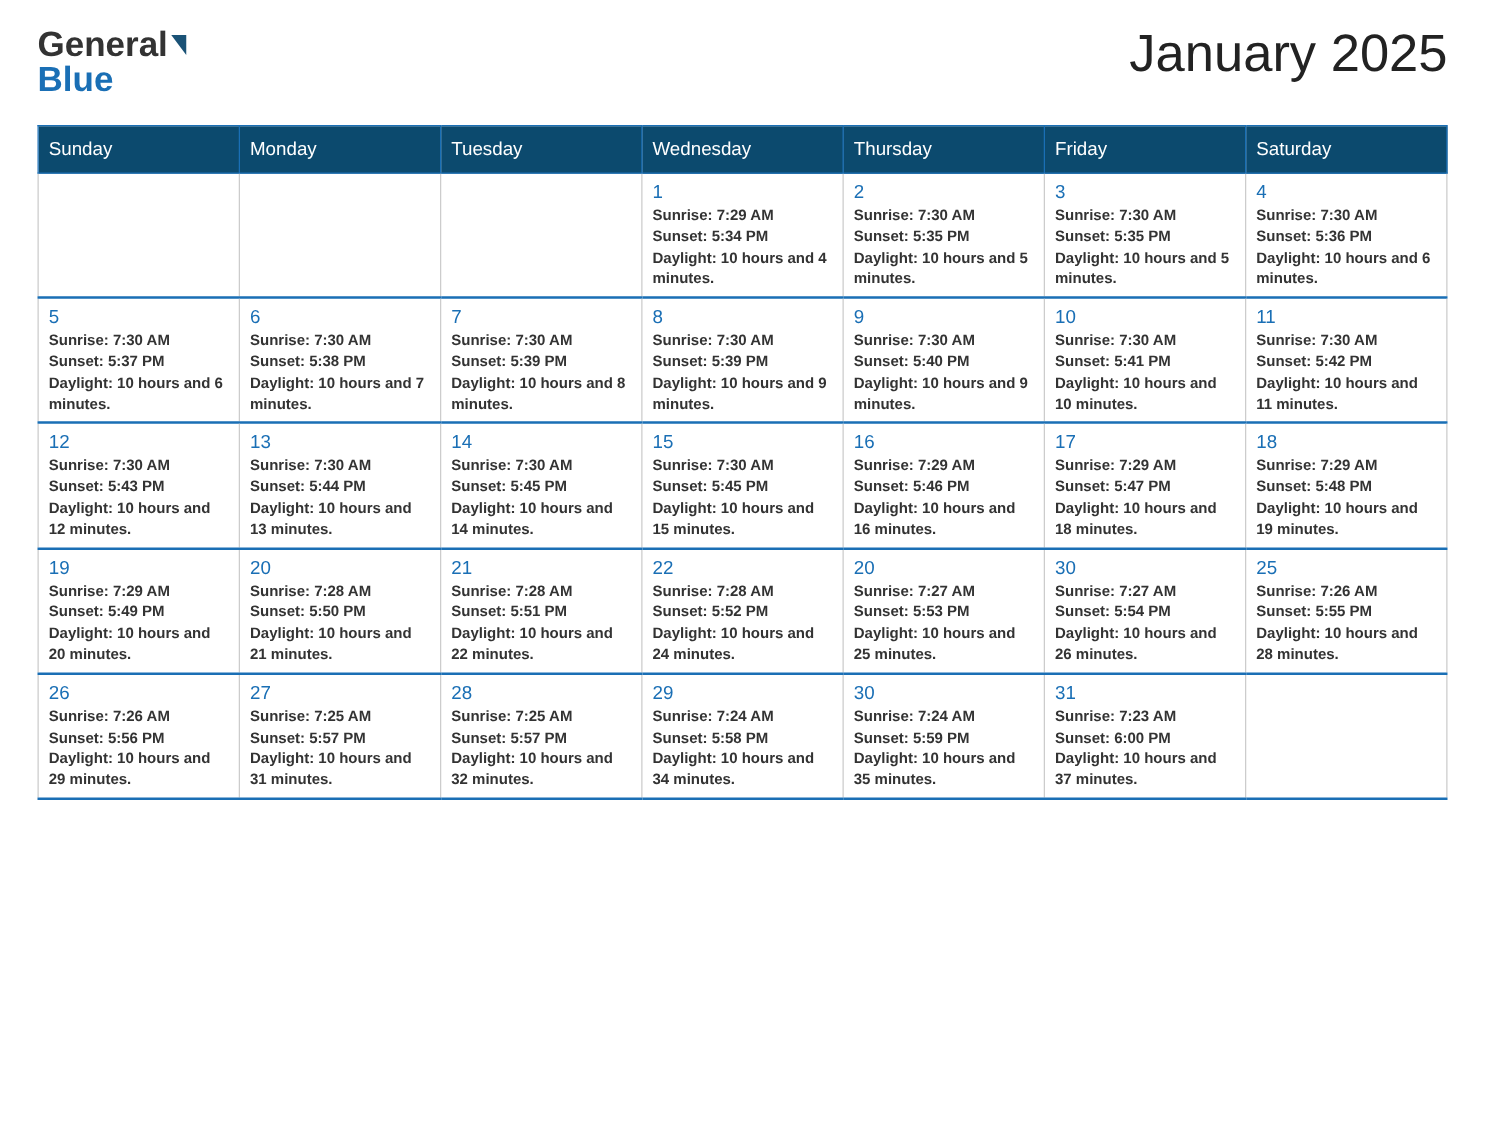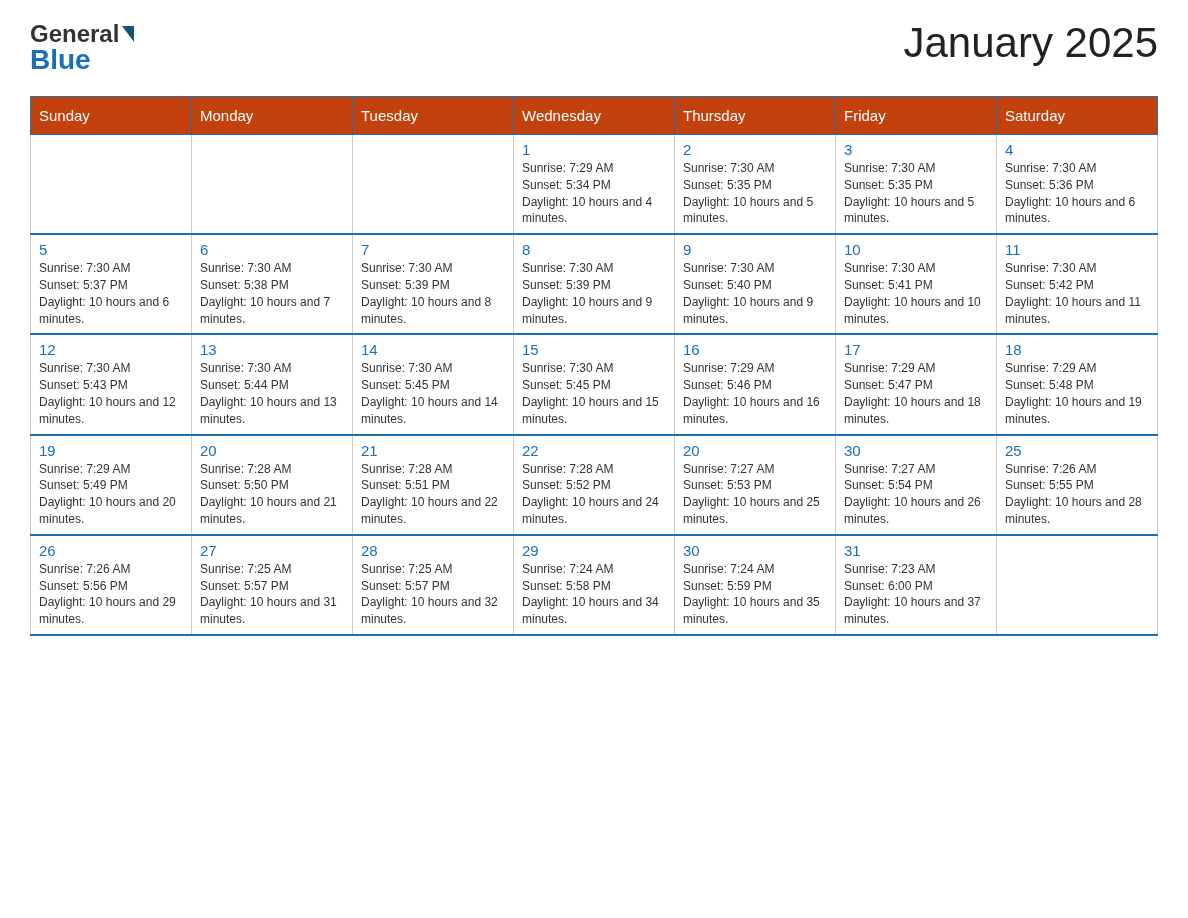--- a/index.html
+++ b/index.html
@@ -16,21 +16,21 @@
       justify-content: space-between;
       align-items: flex-start;
       margin-bottom: 20px;
     }
     .logo {
       display: flex;
       flex-direction: column;
       align-items: flex-start;
     }
     .logo-text {
-      font-size: 24px;
+      font-size: 28px;
       font-weight: bold;
       color: #333;
       display: flex;
       align-items: center;
     }
     .logo-general { color: #333; }
     .logo-arrow {
       width: 0;
       height: 0;
       border-left: 12px solid transparent;
@@ -57,21 +57,21 @@
     .location {
       font-size: 20px;
       color: #555;
       margin-top: 4px;
     }
     .calendar {
       width: 100%;
       border-collapse: collapse;
     }
     .calendar th {
-      background-color: #c2410c;
+      background-color: #0c4a6e;
       color: #fff;
       padding: 10px 8px;
       font-size: 15px;
       font-weight: normal;
       text-align: left;
       border: 1px solid #1a6fb5;
     }
     .calendar td {
       vertical-align: top;
       border: 1px solid #ccc;
@@ -85,20 +85,21 @@
       font-size: 15px;
       font-weight: normal;
       color: #1a6fb5;
       display: block;
       margin-bottom: 2px;
     }
     .calendar td .day-info {
       font-size: 12px;
       color: #333;
       line-height: 1.4;
+      font-weight: bold;
     }
     .calendar tr td {
       border-bottom: 2px solid #1a6fb5;
     }
     .empty-cell {
       background: #fff;
     }
     .logo-line2 {
       margin-top: -4px;
     }

